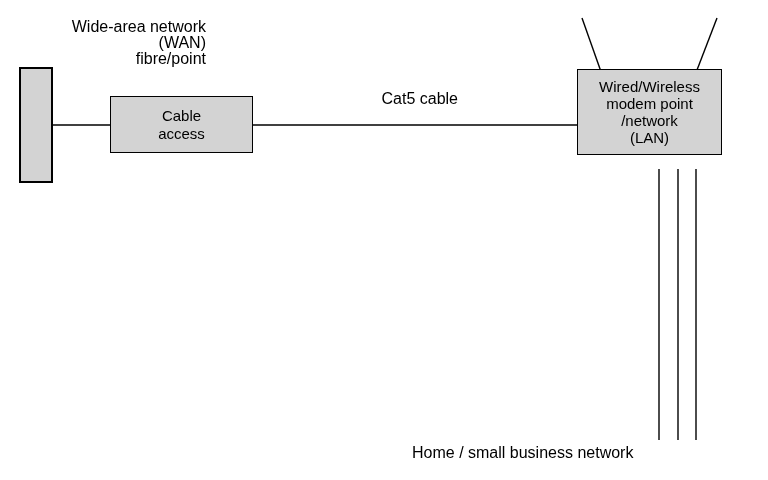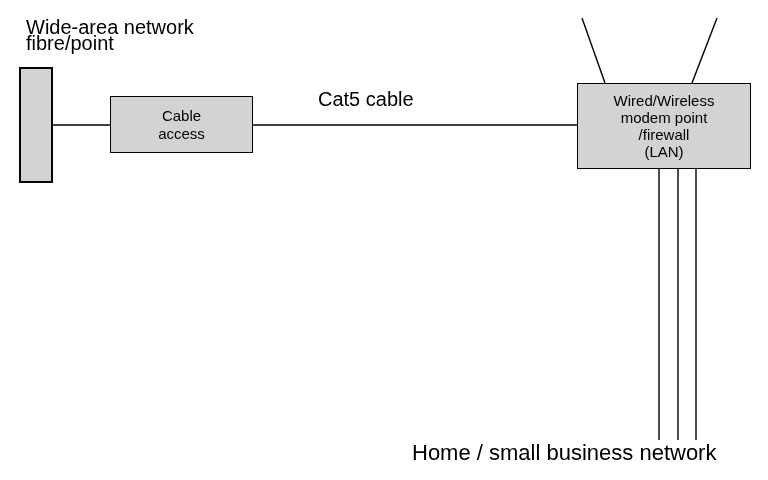--- a/index.html
+++ b/index.html
@@ -46,47 +46,47 @@
   }
   .cable-modem {
     left: 110px;
     top: 96px;
     width: 143px;
     height: 57px;
     line-height: 18px;
   }
   .access-point {
     left: 577px;
-    top: 83px;
-    width: 174px;
+    top: 69px;
+    width: 145px;
     height: 86px;
     line-height: 17px;
   }
   .label {
     position: absolute;
-    font-size: 20px;
+    font-size: 16px;
     line-height: 16px;
-    text-align: left;
+    text-align: right;
     white-space: nowrap;
   }
   .wan-label {
     left: 26px;
     top: 19px;
     width: 180px;
   }
   .cat5-label {
     left: 318px;
     top: 91px;
     width: 140px;
   }
   .home-label {
     left: 412px;
     top: 440px;
     width: 350px;
-    font-size: 22px;
+    font-size: 16px;
     line-height: 26px;
     text-align: left;
   }
 </style>
 </head>
 <body>
 
 <div class="canvas">
 
   <svg class="wires" viewBox="0 0 768 480">
@@ -100,32 +100,33 @@
 
     <line x1="659" y1="169" x2="659" y2="440" stroke="#000000" stroke-width="1.4"></line>
     <line x1="678" y1="169" x2="678" y2="440" stroke="#000000" stroke-width="1.4"></line>
     <line x1="696" y1="169" x2="696" y2="440" stroke="#000000" stroke-width="1.4"></line>
   </svg>
 
   <div class="shape wan-endpoint"></div>
 
   <div class="label wan-label">
     <div>Wide-area network</div>
+    <div>(WAN)</div>
     <div>fibre/point</div>
   </div>
 
   <div class="shape node-box cable-modem">
     <div>Cable</div>
     <div>access</div>
   </div>
 
   <div class="label cat5-label">Cat5 cable</div>
 
   <div class="shape node-box access-point">
     <div>Wired/Wireless</div>
     <div>modem point</div>
-    <div>/firewall</div>
+    <div>/network</div>
     <div>(LAN)</div>
   </div>
 
   <div class="label home-label">Home / small business network</div>
 
 </div>
 
 </body></html>

